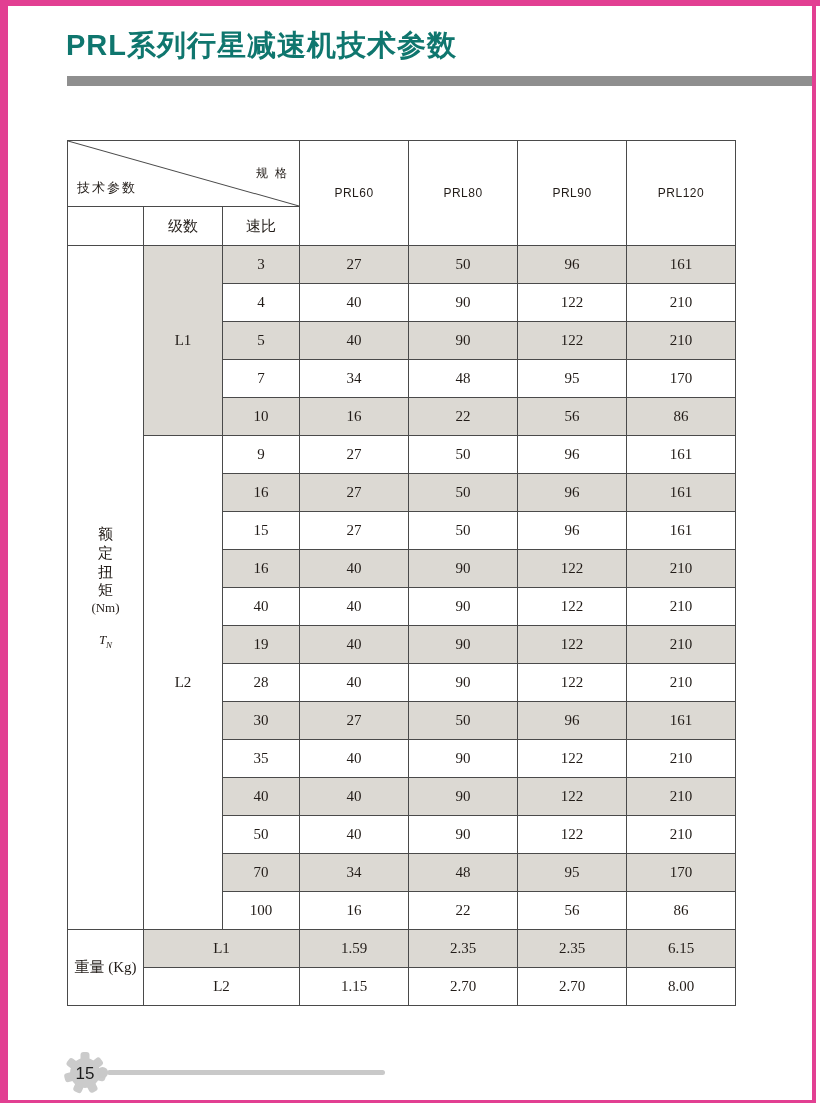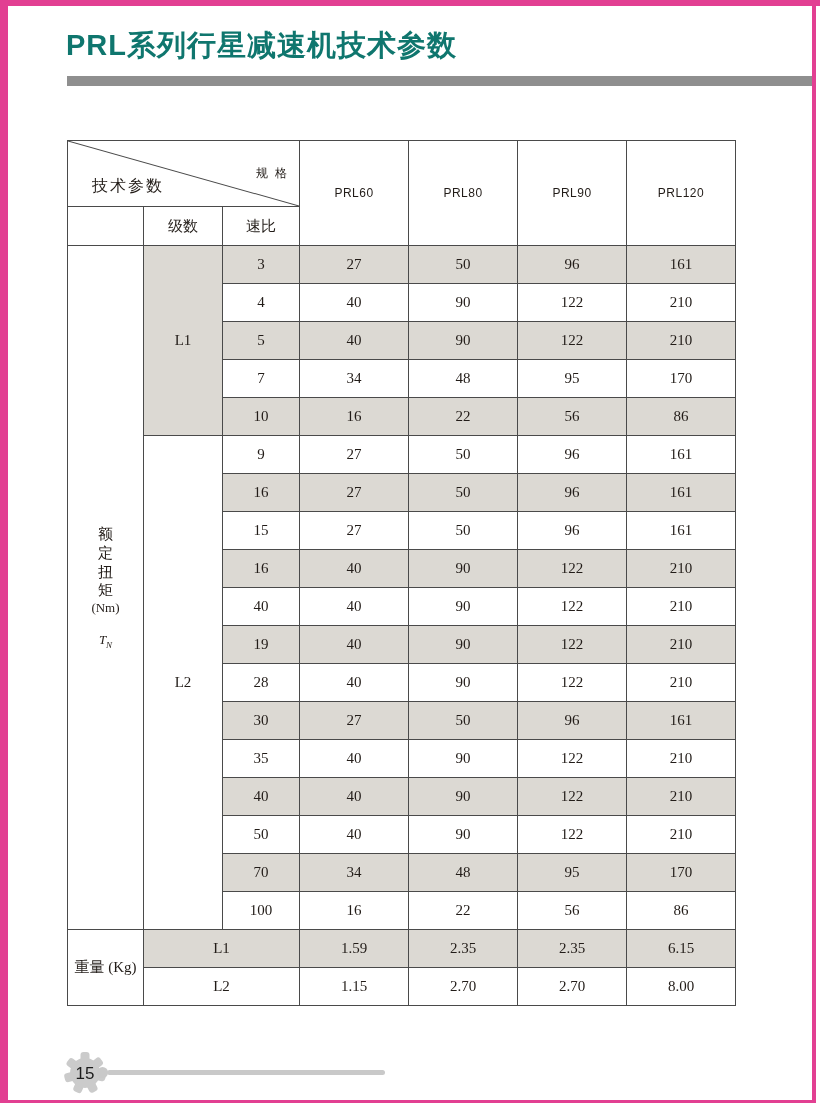--- a/index.html
+++ b/index.html
@@ -40,21 +40,21 @@
   thead tr.hr1{height:66px;}
   thead tr.hr2{height:39px;}
   tbody tr{height:38px;}
   tr.weight-row{height:38px;}
 
   th.prl{font-family:"Liberation Sans",sans-serif;font-size:12px;letter-spacing:0.5px;}
 
   th.corner{position:relative;padding:0;}
   th.corner svg{position:absolute;left:0;top:0;width:100%;height:100%;display:block;}
   .corner-tr{position:absolute;right:10px;top:9px;font-size:12px;letter-spacing:2px;margin-top:15px;}
-  .corner-bl{position:absolute;left:24px;bottom:9px;font-size:16px;letter-spacing:2px;margin-top:20px;}
+  .corner-bl{position:absolute;left:9px;bottom:9px;font-size:13px;letter-spacing:2px;margin-top:20px;}
 
   tr.shade-row > td{background:var(--shade);}
   td.stage-cell{background:var(--shade);}
   td.torque-cell{background:#fff !important;}
   td.weight-label{background:#fff !important;}
 
   td.torque-cell .vlabel{display:flex;flex-direction:column;align-items:center;justify-content:center;}
   .vch{display:block;font-size:15px;line-height:1.25;letter-spacing:0;}
   .unit{display:block;font-size:13px;}
   .sym{display:block;font-size:13px;margin-top:16px;font-style:italic;}

